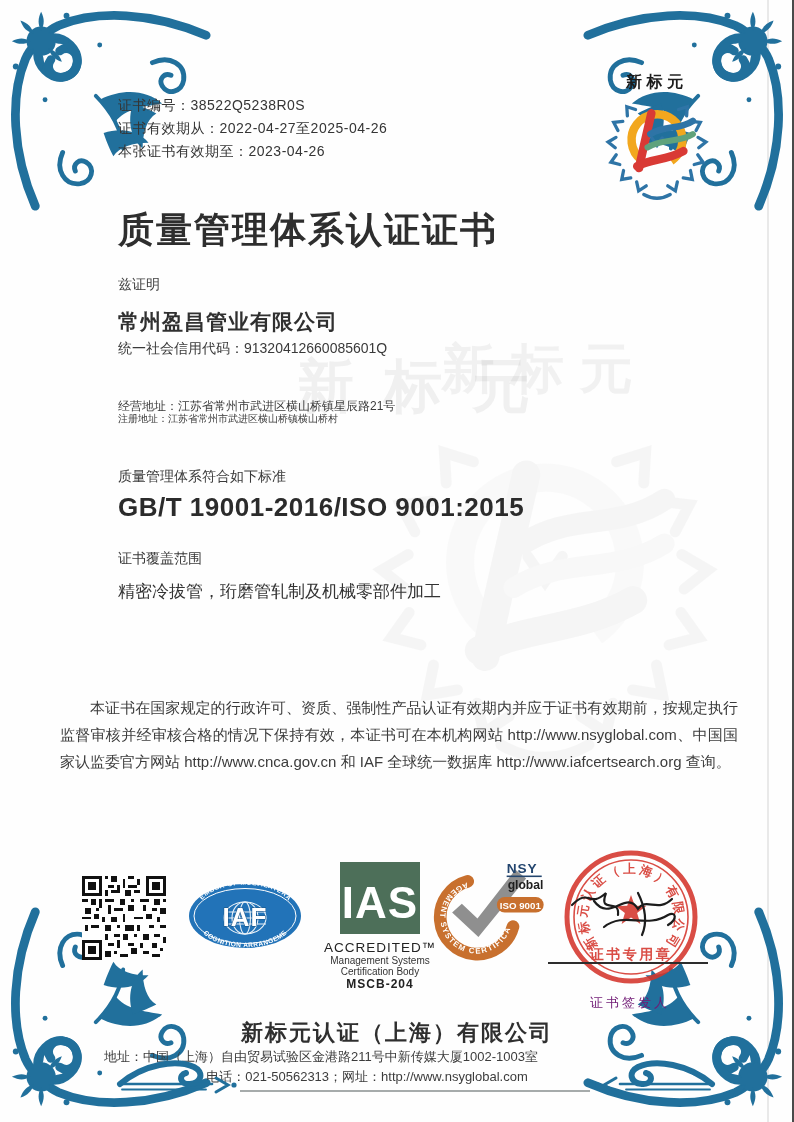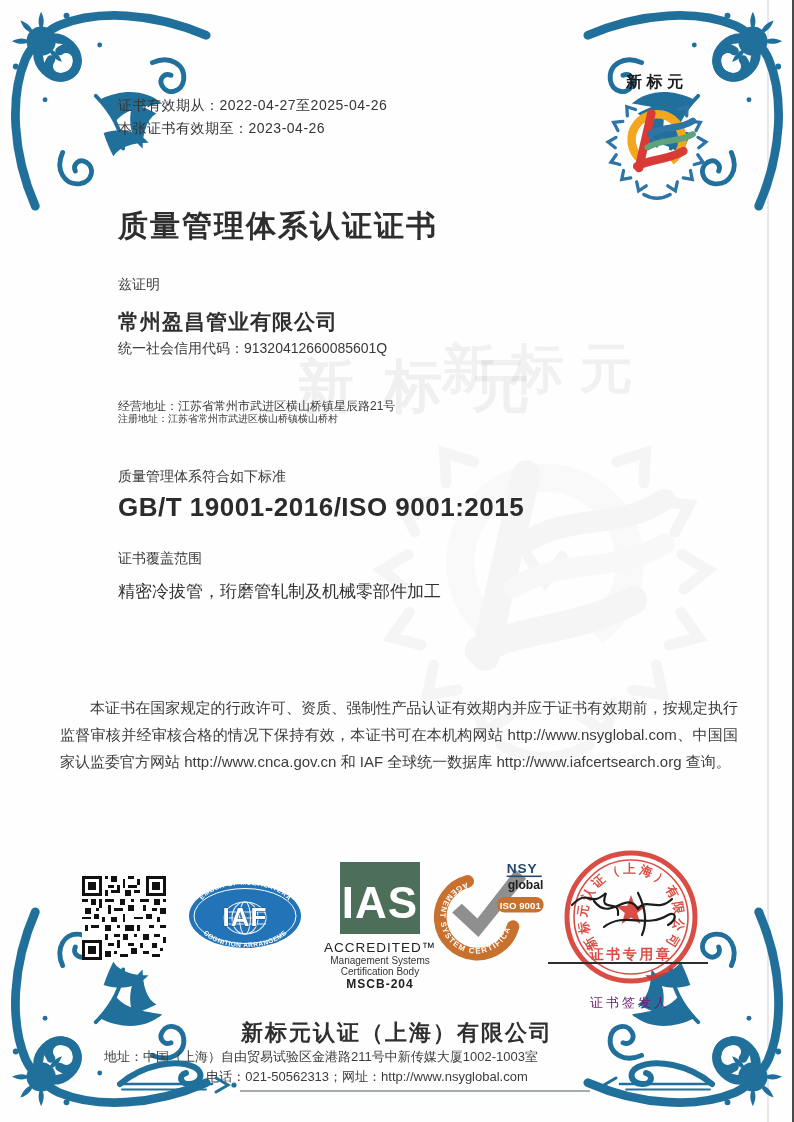--- a/index.html
+++ b/index.html
@@ -18,21 +18,21 @@
   .corner.tl{left:6px;top:6px;}
   .corner.tr{right:6px;top:6px;transform:scaleX(-1);}
   .corner.bl{left:6px;bottom:10px;transform:scaleY(-1);}
   .corner.br{right:6px;bottom:10px;transform:scale(-1,-1);}
   
   .info{left:118px;top:94px;font-size:14px;line-height:23px;color:#353535;}
   .info .row span{letter-spacing:.5px;}
   
   .brand{left:586px;top:70px;width:142px;height:132px;}
   
-  .title{left:118px;top:206px;font-size:30px;font-weight:bold;color:#2e2e2e;letter-spacing:2px;}
+  .title{left:118px;top:206px;font-size:36px;font-weight:bold;color:#2e2e2e;letter-spacing:2px;}
   .certify{left:118px;top:276px;font-size:14px;color:#404040;}
   .company-name{left:118px;top:308px;font-size:21px;font-weight:bold;color:#303030;letter-spacing:1px;}
   .credit{left:118px;top:340px;font-size:14px;}
   .addr1{left:118px;top:378px;font-size:10px;margin-top:34px;}
   .addr2{left:118px;top:398px;font-size:12px;}
   .std-intro{left:118px;top:468px;font-size:14px;}
   .std-code{left:118px;top:492px;font-size:26px;font-weight:bold;color:#2b2b2b;letter-spacing:.5px;}
   .scope-label{left:118px;top:550px;font-size:14px;}
   .scope{left:118px;top:580px;font-size:17px;color:#333;}
   .notice{left:60px;top:694px;width:678px;font-size:15px;line-height:27px;text-align:justify;text-indent:2em;color:#3b3b3b;}
@@ -150,20 +150,21 @@
 <svg class="corner br">
     <use href="#corner-art"></use>
   </svg>
 
 <div class="abs wm-text">新标元</div>
 <svg class="abs wm-logo">
     <use href="#brand-art"></use>
   </svg>
 
 <div class="abs info">
+  <div class="row"><span>证书编号：</span><span>38522Q5238R0S</span></div>
   <div class="row"><span>证书有效期从：</span><span>2022-04-27至2025-04-26</span></div>
   <div class="row"><span>本张证书有效期至：</span><span>2023-04-26</span></div>
 </div>
 
 <svg class="abs brand">
     <use href="#brand-art"></use>
   </svg>
 
 <div class="abs title">质量管理体系认证证书</div>
 <div class="abs certify">兹证明</div>

